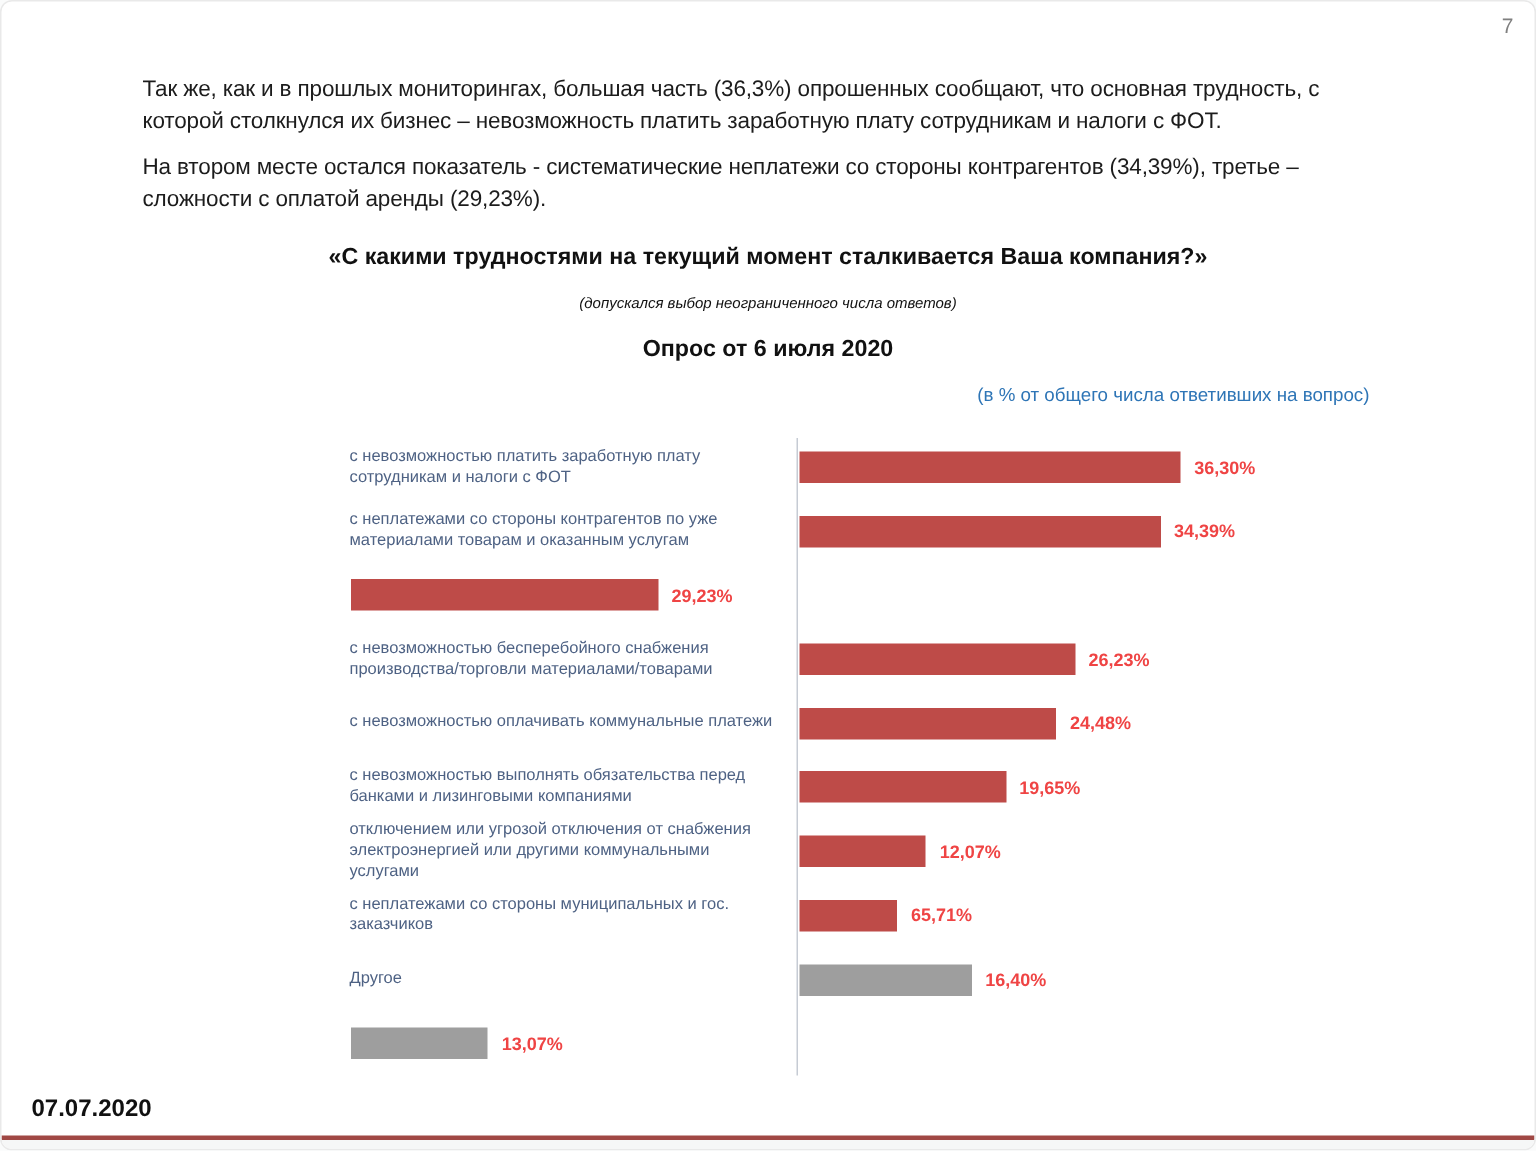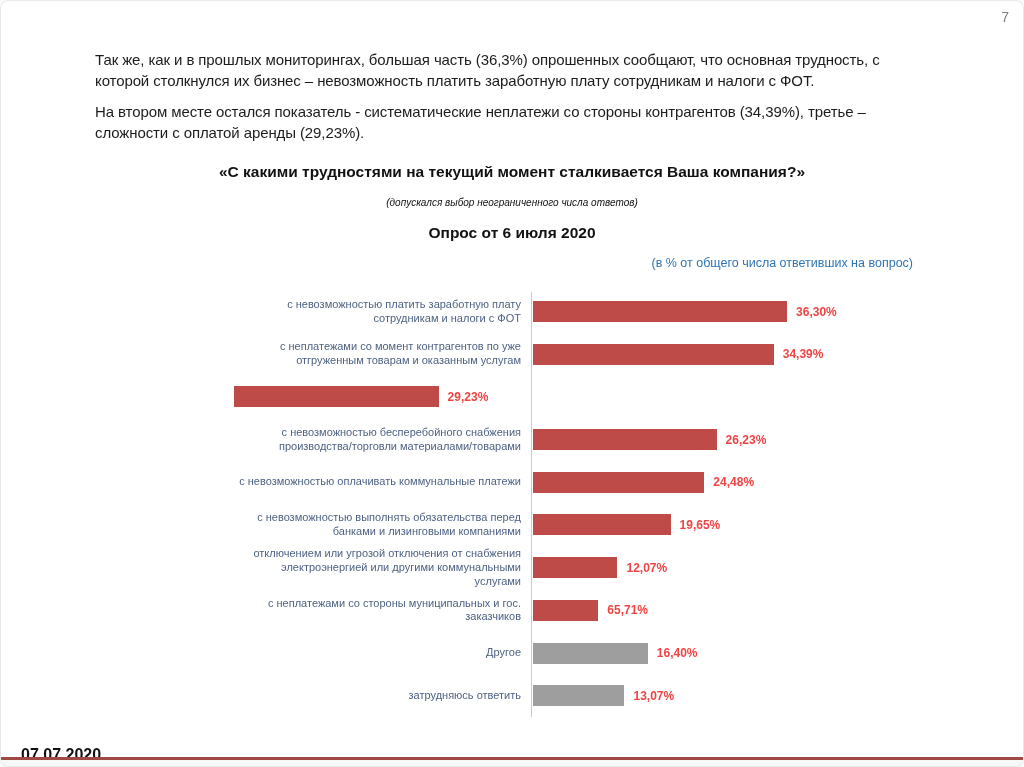--- a/index.html
+++ b/index.html
@@ -11,26 +11,26 @@
   .intro p{margin:0 0 9px 0;}
   .title-block{margin:20px 100px 0 100px;text-align:center;color:#111;}
   .chart-title{font-size:15.5px;font-weight:bold;margin:16px;}
   .chart-subtitle{font-size:10px;font-style:italic;margin:5px 0 0 0;}
   .survey-date{font-size:15.5px;font-weight:bold;margin:16px 0 0 0;}
   .chart-note{margin-top:14px;padding-right:110px;text-align:right;font-size:12.5px;color:#2E75B6;}
   
   .chart-wrap{position:relative;margin:20px 0 0 232px;width:660px;}
   .axis-line{position:absolute;left:298px;top:2px;bottom:0;width:1px;background:#C6CBD4;}
   .crow{display:flex;align-items:center;height:42.7px;}
-  .clabel{width:288px;padding-right:11px;text-align:right;font-size:11px;line-height:1.25;
+  .clabel{width:288px;padding-right:11px;text-align:left;font-size:11px;line-height:1.25;
           color:#4E6284;flex:0 0 auto;}
   .carea{display:flex;align-items:center;flex:1 1 auto;height:100%;padding-left:1px;}
   .cbar{height:21px;flex:0 0 auto;}
   .cval{margin-left:9px;font-size:12px;font-weight:bold;color:#ef4444;white-space:nowrap;}
-  .footer-date{position:absolute;left:20px;bottom:2px;font-size:16px;font-weight:bold;color:#111;}
+  .footer-date{position:absolute;left:20px;bottom:17px;font-size:16px;font-weight:bold;color:#111;}
   .footer-line{position:absolute;left:0;right:0;bottom:6px;height:3px;background:#A04844;}
   .bottom-strip{position:absolute;left:0;right:0;bottom:0;height:6px;background:#f6f7f7;}
 </style>
 </head>
 <body>
 
 <div class="canvas">
 
   <div class="page-num">7</div>
 
@@ -51,21 +51,21 @@
     <div class="axis-line"></div>
     <div>
         <div class="crow">
           <div class="clabel">с невозможностью платить заработную плату сотрудникам и налоги с ФОТ</div>
           <div class="carea">
             <div class="cbar" style="width: 254.1px; background: rgb(190, 75, 72);"></div>
             <div class="cval">36,30%</div>
           </div>
         </div>
         <div class="crow">
-          <div class="clabel">с неплатежами со момент контрагентов по уже отгруженным товарам и оказанным услугам</div>
+          <div class="clabel">с неплатежами со стороны контрагентов по уже материалами товарам и оказанным услугам</div>
           <div class="carea">
             <div class="cbar" style="width: 240.73px; background: rgb(190, 75, 72);"></div>
             <div class="cval">34,39%</div>
           </div>
         </div>
         <div class="crow">
           <div class="carea">
             <div class="cbar" style="width: 204.61px; background: rgb(190, 75, 72);"></div>
             <div class="cval">29,23%</div>
           </div>
@@ -106,21 +106,20 @@
           </div>
         </div>
         <div class="crow">
           <div class="clabel">Другое</div>
           <div class="carea">
             <div class="cbar" style="width: 114.8px; background: rgb(158, 158, 158);"></div>
             <div class="cval">16,40%</div>
           </div>
         </div>
         <div class="crow">
-          <div class="clabel">затрудняюсь ответить</div>
           <div class="carea">
             <div class="cbar" style="width: 91.49px; background: rgb(158, 158, 158);"></div>
             <div class="cval">13,07%</div>
           </div>
         </div>
       </div>
   </div>
 
   <div class="footer-date">07.07.2020</div>
   <div class="footer-line"></div>

